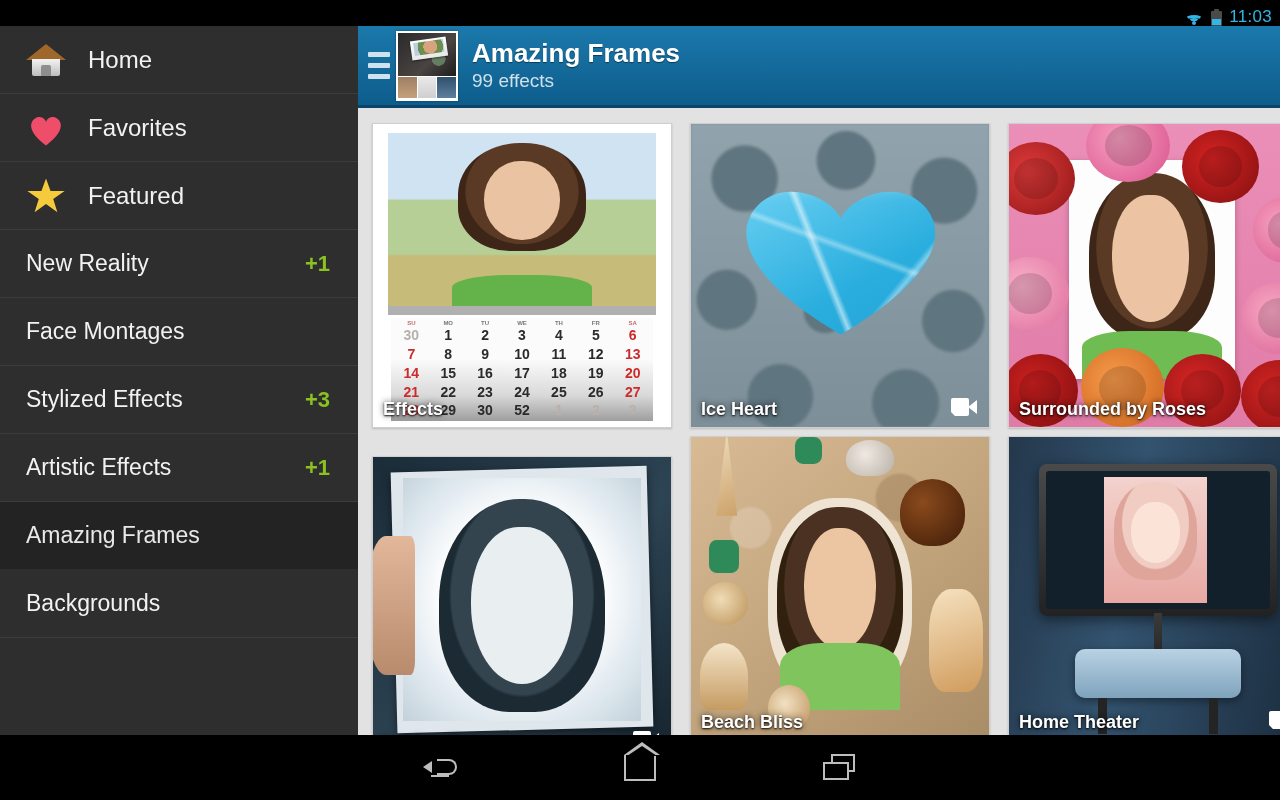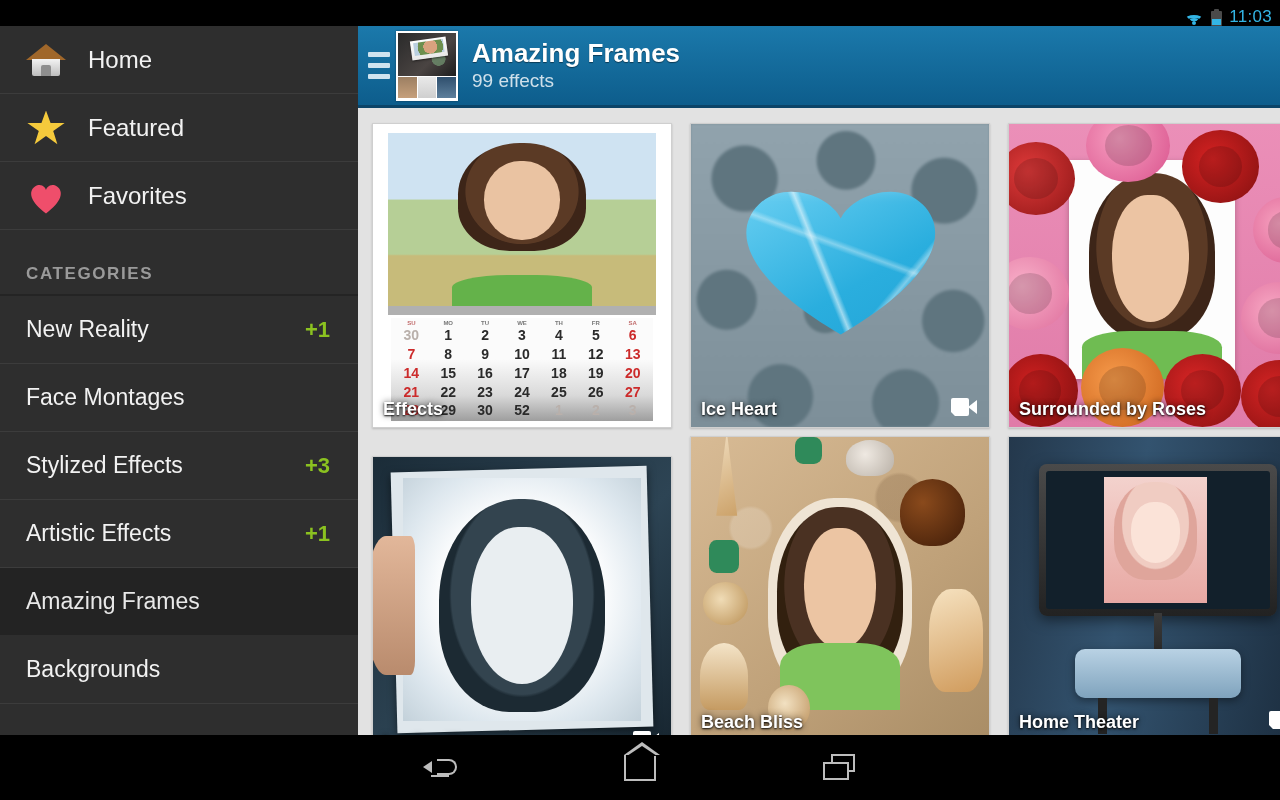--- a/index.html
+++ b/index.html
@@ -356,34 +356,33 @@
     <div class="nav-row">
       <div class="ico ico-home">
         <div class="roof"></div>
           <div class="base"></div>
           <div class="door"></div>
       </div>
       <div class="label">Home</div>
     </div>
 
     <div class="nav-row">
+      <div class="ico ico-heart">
+          <div class="h"></div>
+        </div>
+      <div class="label">Favorites</div>
+    </div>
+
+    <div class="nav-row">
       <div class="ico ico-star">
           <div class="s"></div>
         </div>
       <div class="label">Featured</div>
     </div>
 
-    <div class="nav-row">
-      <div class="ico ico-heart">
-          <div class="h"></div>
-        </div>
-      <div class="label">Favorites</div>
-    </div>
-
-    <div class="cat-header">CATEGORIES</div>
 
     <div class="cat-row">
       <div class="name">New Reality</div>
       <div class="badge">+1</div>
     </div>
     <div class="cat-row">
       <div class="name">Face Montages</div>
       <div class="badge"></div>
     </div>
     <div class="cat-row">

